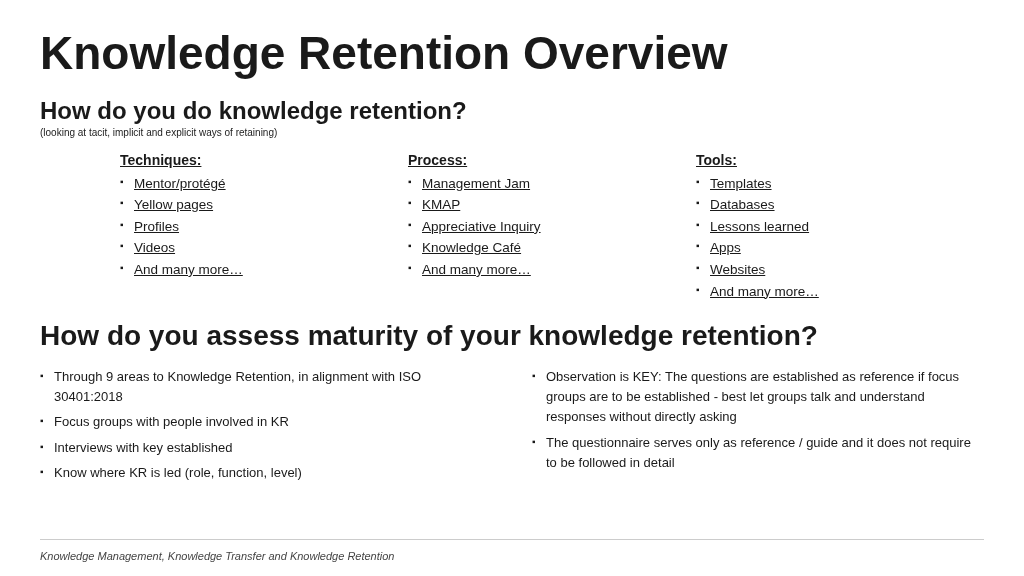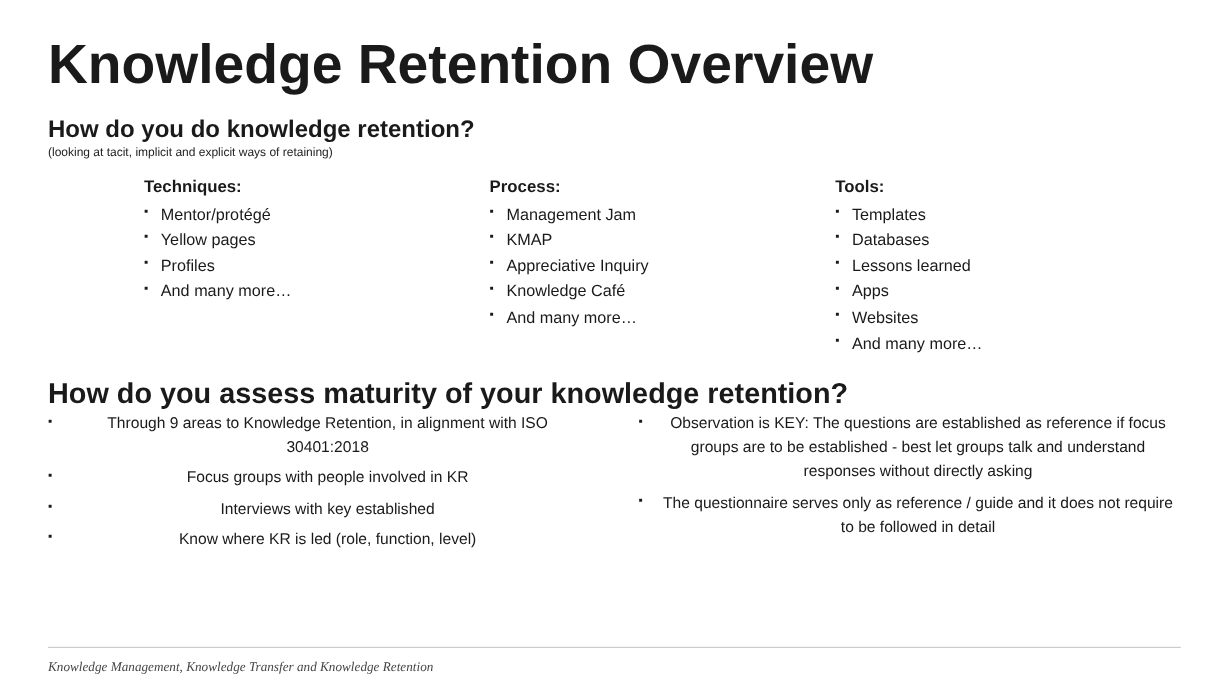--- a/index.html
+++ b/index.html
@@ -19,37 +19,38 @@
     }
 
     .page-title {
       font-size: 46px;
       font-weight: 900;
       margin-bottom: 18px;
       line-height: 1.1;
     }
 
     .section-heading {
-      font-size: 20px;
+      font-size: 24px;
       font-weight: 800;
       margin-bottom: 2px;
     }
 
     .section-subtitle {
       font-size: 10px;
       font-weight: 400;
       margin-bottom: 14px;
       color: #222;
     }
 
     .columns-container {
       display: flex;
       gap: 0;
       margin-bottom: 18px;
       padding-left: 80px;
+      text-decoration: underline;
     }
 
     .column {
       flex: 1;
       min-width: 200px;
     }
 
     .column-label {
       font-size: 14px;
       font-weight: 700;
@@ -73,49 +74,47 @@
       content: '▪';
       position: absolute;
       left: 0;
       top: 0;
       font-size: 10px;
       line-height: 1.8;
       color: #1a1a1a;
     }
 
     .maturity-heading {
-      font-size: 24px;
+      font-size: 28px;
       font-weight: 800;
-      margin-bottom: 0;
+      margin-bottom: 15px;
     }
 
     .maturity-columns {
       display: flex;
       gap: 40px;
-      text-align: center;
     }
 
     .maturity-col {
       flex: 1;
     }
 
     .maturity-col .bullet-list li {
       font-size: 13px;
       line-height: 1.55;
       margin-bottom: 5px;
     }
 
     .footer {
       position: absolute;
       bottom: 12px;
       left: 40px;
       right: 40px;
       border-top: 1px solid #ccc;
       padding-top: 6px;
-      font-family: Liberation Serif, serif;
     }
 
     .footer-text {
       font-size: 11px;
       font-style: italic;
       color: #444;
     }
   </style>
 </head>
 <body>
@@ -125,20 +124,21 @@
 <h2 class="section-heading">How do you do knowledge retention?</h2>
 <p class="section-subtitle">(looking at tacit, implicit and explicit ways of retaining)</p>
 
 <div class="columns-container">
   <div class="column">
     <div class="column-label">Techniques:</div>
     <ul class="bullet-list">
       <li>Mentor/protégé</li>
       <li>Yellow pages</li>
       <li>Profiles</li>
+      <li>Videos</li>
       <li>And many more…</li>
     </ul>
   </div>
 
   <div class="column">
     <div class="column-label">Process:</div>
     <ul class="bullet-list">
       <li>Management Jam</li>
       <li>KMAP</li>
       <li>Appreciative Inquiry</li>

